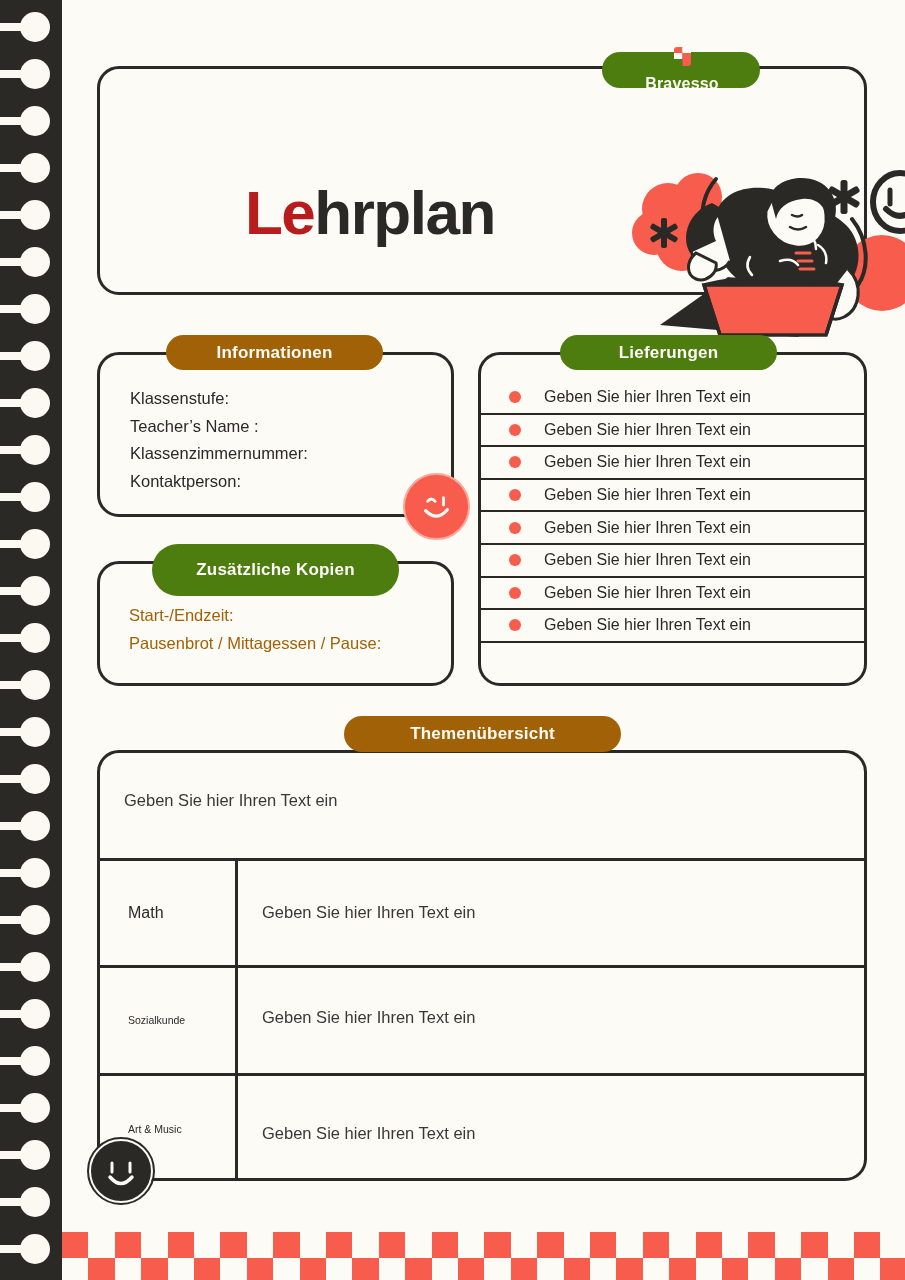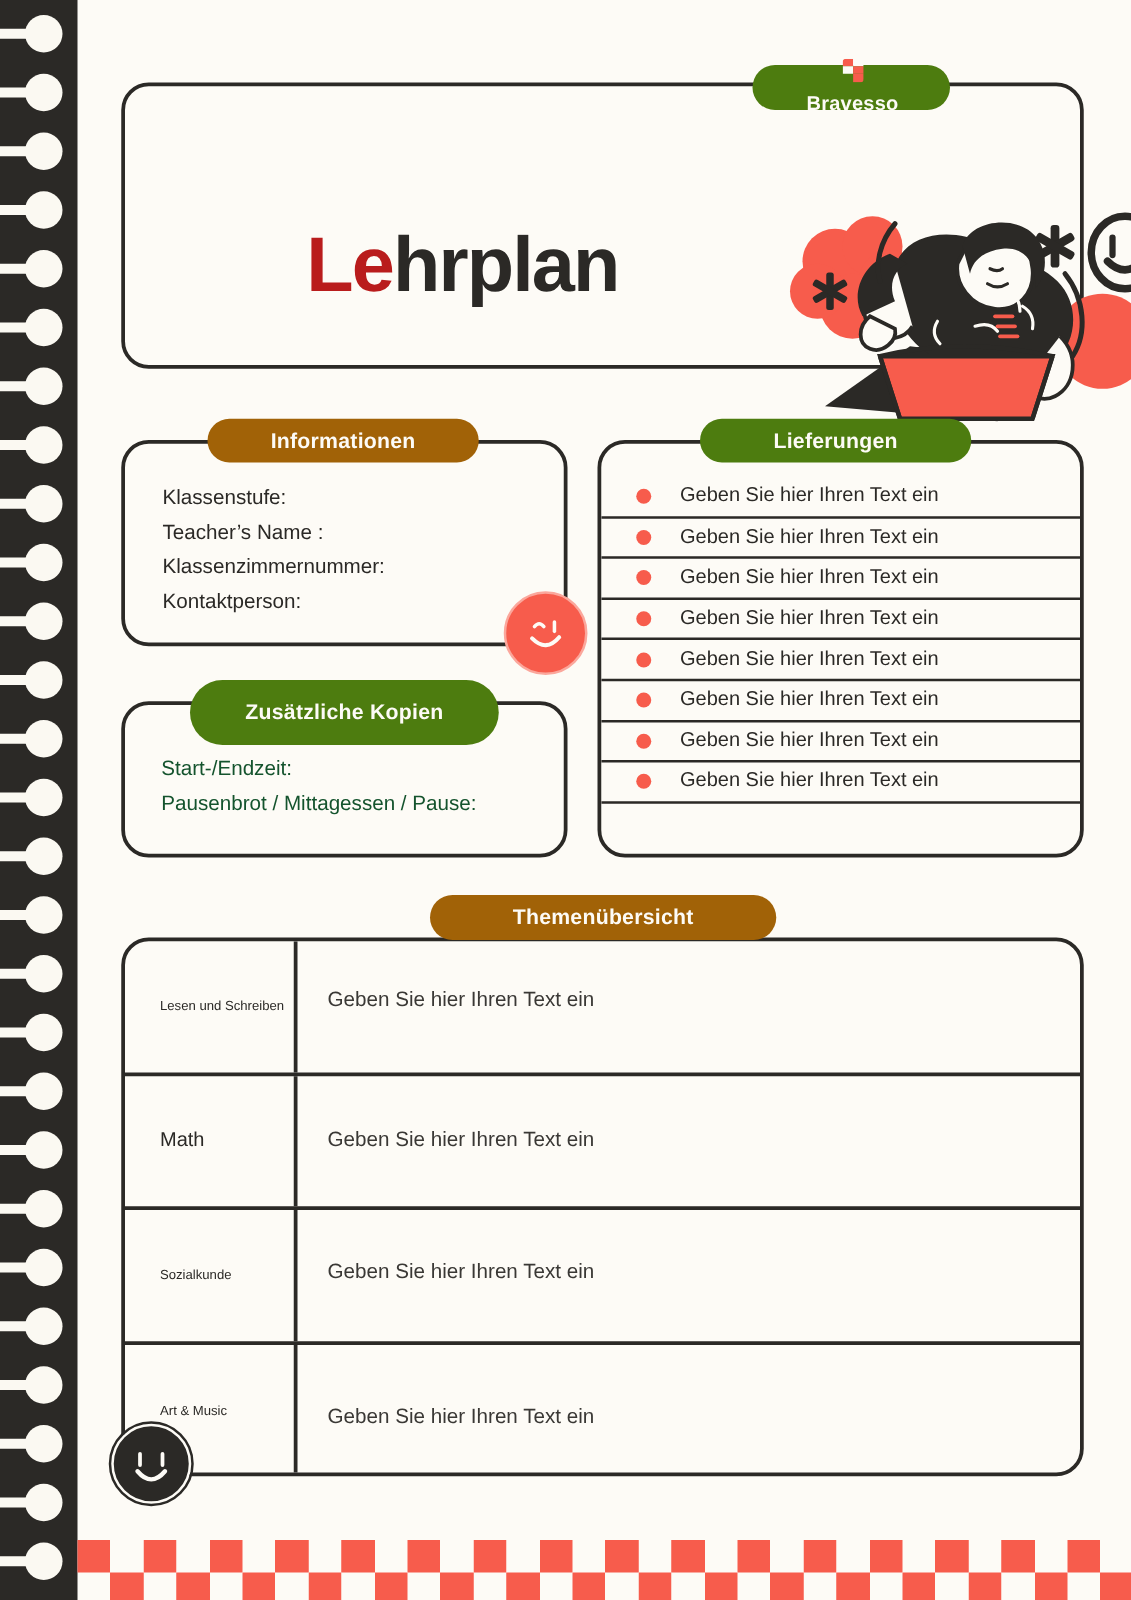--- a/index.html
+++ b/index.html
@@ -65,21 +65,21 @@
   
   #info-card { left: 97px; top: 352px; width: 357px; height: 165px; }
   #info-pill { left: 166px; top: 335px; width: 217px; height: 35px; font-size: 17px; }
   .info-lines { position: absolute; left: 130px; top: 385px; }
   .info-lines div { font-size: 16.5px; color: #2B2926; line-height: 27.5px; }
 
   
   #copies-card { left: 97px; top: 561px; width: 357px; height: 125px; }
   #copies-pill { left: 152px; top: 544px; width: 247px; height: 52px; font-size: 17px; }
   .copies-lines { position: absolute; left: 129px; top: 601px; }
-  .copies-lines div { font-size: 16.5px; color: #14532d; line-height: 28px; }
+  .copies-lines div { font-size: 16.5px; color: #a16207; line-height: 28px; }
 
   
   #deliv-card { left: 478px; top: 352px; width: 389px; height: 334px; overflow: hidden; }
   #deliv-pill { left: 560px; top: 335px; width: 217px; height: 35px; font-size: 17px; }
   .deliv-list { position: absolute; left: 0; top: 27px; width: 100%; }
   .deliv-row {
     position: relative; height: 32.6px;
     display: flex; align-items: center;
     border-bottom: 2px solid #2B2926;
   }
@@ -370,21 +370,20 @@
           <span class="txt">Geben Sie hier Ihren Text ein</span>
         </div>
         <div class="deliv-row" style="border-bottom: none;"></div>
       </div>
   </div>
   <div class="pill dark" id="deliv-pill">Lieferungen</div>
 
   <div class="pill red" id="topics-pill">Themenübersicht</div>
   <div class="card" id="topics-card">
       <div class="topic-row">
-        <div class="topic-label lbl-sm">Lesen und Schreiben</div>
         <div class="topic-value" style="align-items: flex-start; padding-top: 38px;">Geben Sie hier Ihren Text ein</div>
       </div>
       <div class="topic-row">
         <div class="topic-label lbl-md">Math</div>
         <div class="topic-value" style="align-items: flex-start; padding-top: 42px;">Geben Sie hier Ihren Text ein</div>
       </div>
       <div class="topic-row">
         <div class="topic-label lbl-sm">Sozialkunde</div>
         <div class="topic-value" style="align-items: flex-start; padding-top: 40px;">Geben Sie hier Ihren Text ein</div>
       </div>

